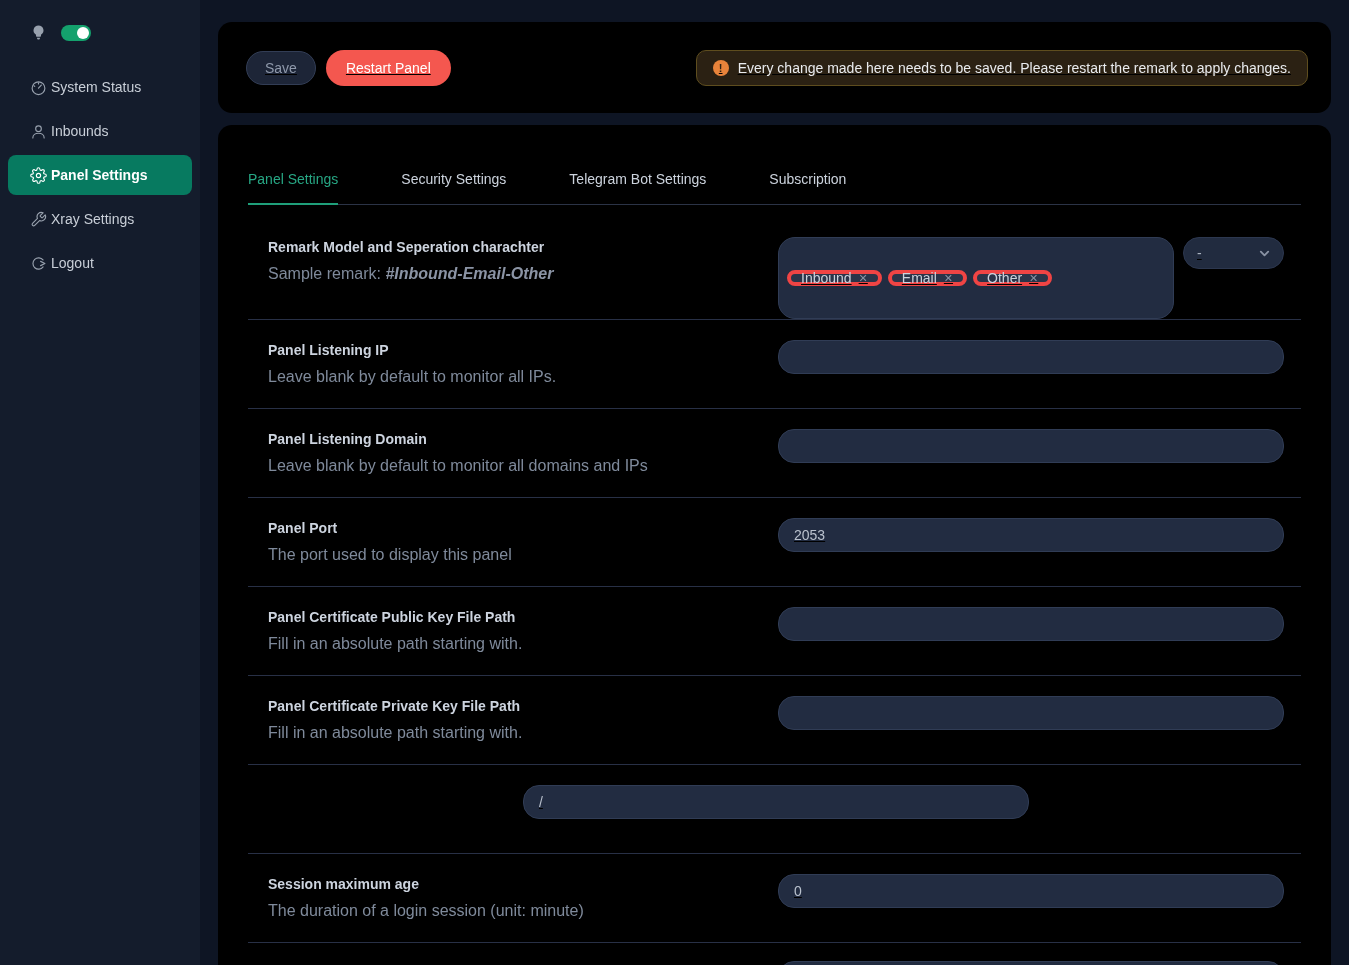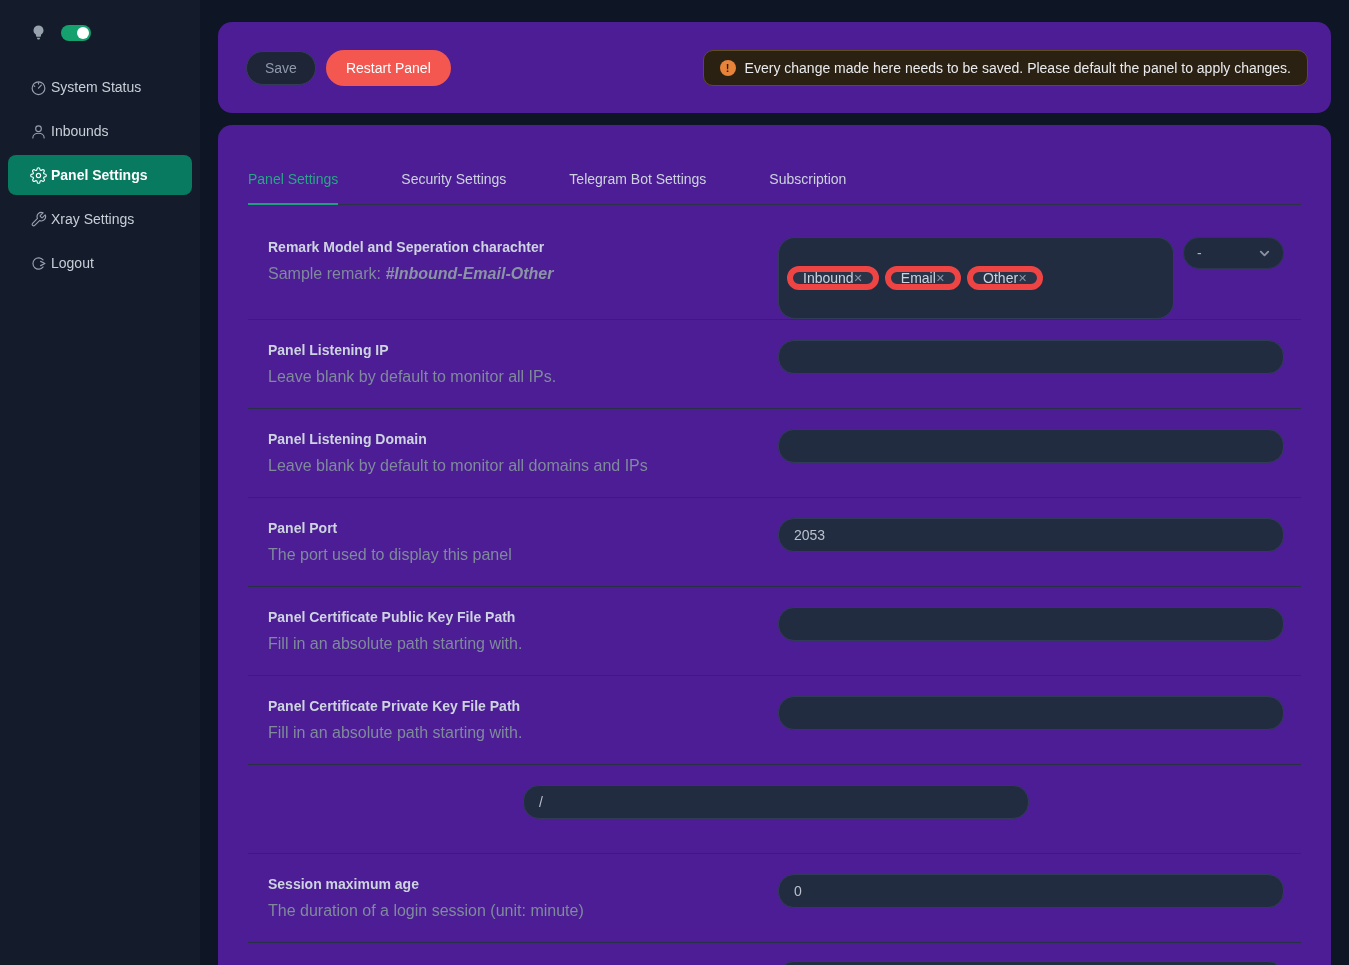--- a/index.html
+++ b/index.html
@@ -13,21 +13,21 @@
   .switch { width:30px; height:16px; border-radius:8px; background:#14a16d; position:relative; cursor:pointer; }
   .switch .knob { position:absolute; right:2px; top:2px; width:12px; height:12px; border-radius:50%; background:#ffffff; }
   .nav { margin-top:8px; }
   .nav-item { display:flex; align-items:center; gap:4px; height:40px; margin:4px 0; padding-left:30px; color:#c9cfd8; font-size:14px; cursor:pointer; }
   .nav-item svg { width:17px; height:17px; stroke:#98a1ae; fill:none; stroke-width:1.6; stroke-linecap:round; stroke-linejoin:round; flex:0 0 auto; }
   .nav-item.active { background:#077a60; margin:4px 8px; padding-left:22px; border-radius:8px; color:#ffffff; font-weight:700; }
   .nav-item.active svg { stroke:#ffffff; }
 
   
   .main { position:absolute; left:200px; top:0; width:1149px; height:965px; }
-  .card { background:#4c1d95; border-radius:14px; margin:0 18px; }
+  .card { background:#000000; border-radius:14px; margin:0 18px;text-decoration:underline; }
   .toolbar-card { margin-top:22px; height:91px; display:flex; align-items:center; padding:0 23px 0 28px; }
   .btn { border:none; cursor:pointer; font-family:inherit; font-size:14px; border-radius:18px; }
   .btn-save { height:34px; padding:0 18px; background:#1d2537; border:1px solid #323d55; color:#8f99ab; }
   .btn-restart { height:36px; padding:0 20px; background:#f4574f; color:#ffffff; margin-left:10px; }
   .alert { margin-left:auto; height:36px; display:flex; align-items:center; gap:9px; background:#2b2113; border:1px solid #5e4d1e; border-radius:10px; padding:0 16px; color:#e9ebee; font-size:14px; }
   .warn-ic { width:16px; height:16px; border-radius:50%; background:#e8833a; color:#2b2113; font-size:11px; font-weight:700; display:flex; align-items:center; justify-content:center; flex:0 0 auto; }
 
   .form-card { margin-top:12px; height:900px; }
   .tabs { display:flex; align-items:flex-end; gap:63px; height:80px; margin:0 30px; border-bottom:1px solid #2b3346; }
   .tab { font-size:14px; color:#ccd3dd; padding-bottom:16px; border-bottom:2px solid transparent; margin-bottom:-1px; cursor:pointer; white-space:nowrap; }
@@ -36,21 +36,21 @@
   .row { display:flex; margin:0 30px; padding:20px 17px 0 20px; min-height:89px; border-bottom:1px solid #283046;justify-content:center; }
   .row.first { padding-top:32px; min-height:115px; }
   .row.partial { border-bottom:none; padding-top:18px; }
   .row-label { flex:1; padding-right:30px; }
   .row-title { font-size:14px; font-weight:700; color:#cdd4df; line-height:20px; }
   .row-hint { font-size:16px; color:#7f8a9b; line-height:20px; margin-top:7px; }
   .row-hint em { font-style:italic; font-weight:700; color:#8b94a5; }
   .row-control { width:506px; flex:0 0 auto; display:flex; gap:9px; }
   .pill-input { width:100%; height:32px; background:#222c41; border:1px solid #303c55; border-radius:16px; padding:16px 15px; color:#b9c1cd; font-size:14px; font-family:inherit; outline:none; }
   .tags-box { width:396px; min-height:34px; background:#222c41; border:1px solid #303c55; border-radius:17px; display:flex; align-items:center; gap:6px; padding:0 8px; }
-  .tag { display:flex; align-items:center; height:24px; padding:0 10px; background:#2a3449; border:6px solid #ef4444; border-radius:12px; color:#ccd3dd; font-size:14px; cursor:default; }
+  .tag { display:flex; align-items:center; gap:7px; height:16px; padding:0 10px; background:#2a3449; border:4px solid #ef4444; border-radius:12px; color:#ccd3dd; font-size:14px; cursor:default; }
   .tag-x { color:#8a93a4; font-size:11px; cursor:pointer; line-height:1; }
   .select { width:101px; height:32px; background:#212b3f; border:1px solid #2c374f; border-radius:16px; display:flex; align-items:center; justify-content:space-between; padding:0 13px; color:#aab3c0; font-size:14px; cursor:pointer; }
   .select svg { width:11px; height:11px; stroke:#8a93a4; stroke-width:2; fill:none; stroke-linecap:round; stroke-linejoin:round; }
 </style>
 </head>
 <body>
 
 <div class="screen">
 
   <aside class="sidebar">
@@ -102,21 +102,21 @@
     </nav>
   </aside>
 
   <div class="main">
 
     <div class="card toolbar-card">
       <button class="btn btn-save">Save</button>
       <button class="btn btn-restart">Restart Panel</button>
       <div class="alert">
         <span class="warn-ic">!</span>
-        <span>Every change made here needs to be saved. Please default the panel to apply changes.</span>
+        <span>Every change made here needs to be saved. Please restart the remark to apply changes.</span>
       </div>
     </div>
 
     <div class="card form-card">
 
       <div class="tabs">
         <div class="tab active">Panel Settings</div>
         <div class="tab">Security Settings</div>
         <div class="tab">Telegram Bot Settings</div>
         <div class="tab">Subscription</div>

